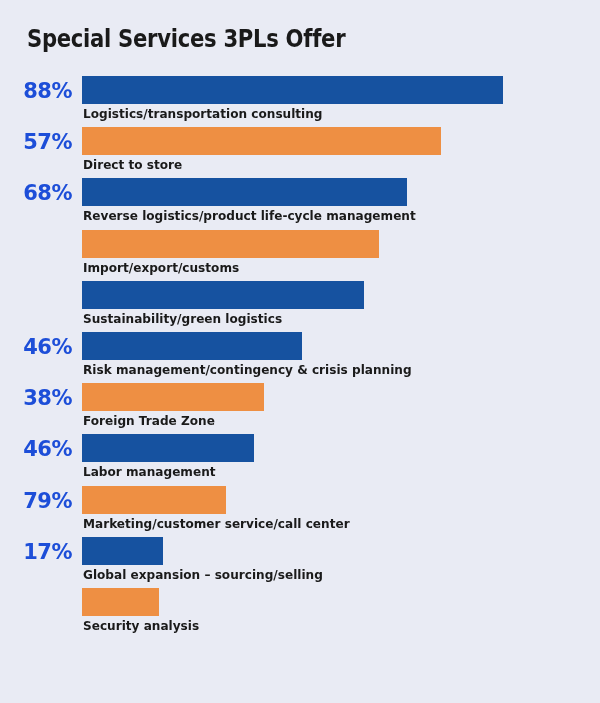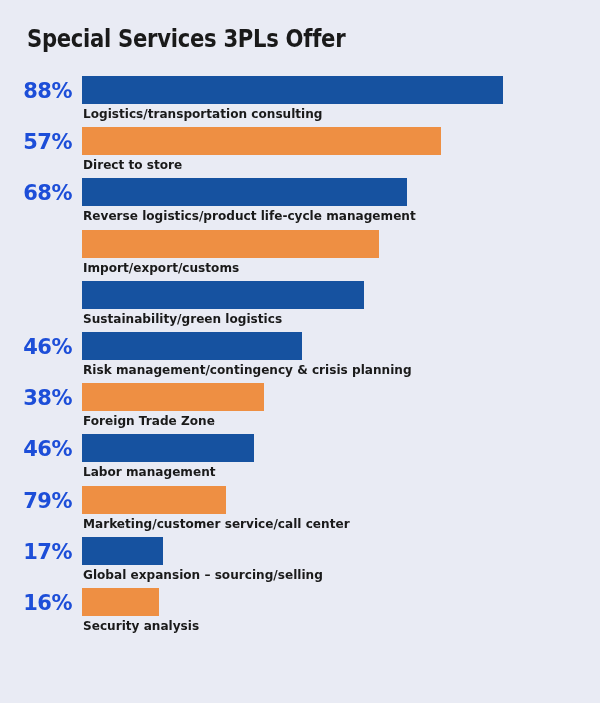--- a/index.html
+++ b/index.html
@@ -158,21 +158,20 @@
         <div class="cat-label">Marketing/customer service/call center</div>
       </div>
       <div class="row">
         <div class="pct">17%</div>
         <div class="bar-wrap">
           <div class="bar blue" style="width: 81.345px; background: rgb(22, 82, 160);"></div>
         </div>
         <div class="cat-label">Global expansion – sourcing/selling</div>
       </div>
       <div class="row">
-        <div class="pct">16%</div>
         <div class="bar-wrap">
           <div class="bar orange" style="width: 76.56px; background: rgb(238, 143, 67);"></div>
         </div>
         <div class="cat-label">Security analysis</div>
       </div>
     </div>
 
 </div>
 
 </body></html>

